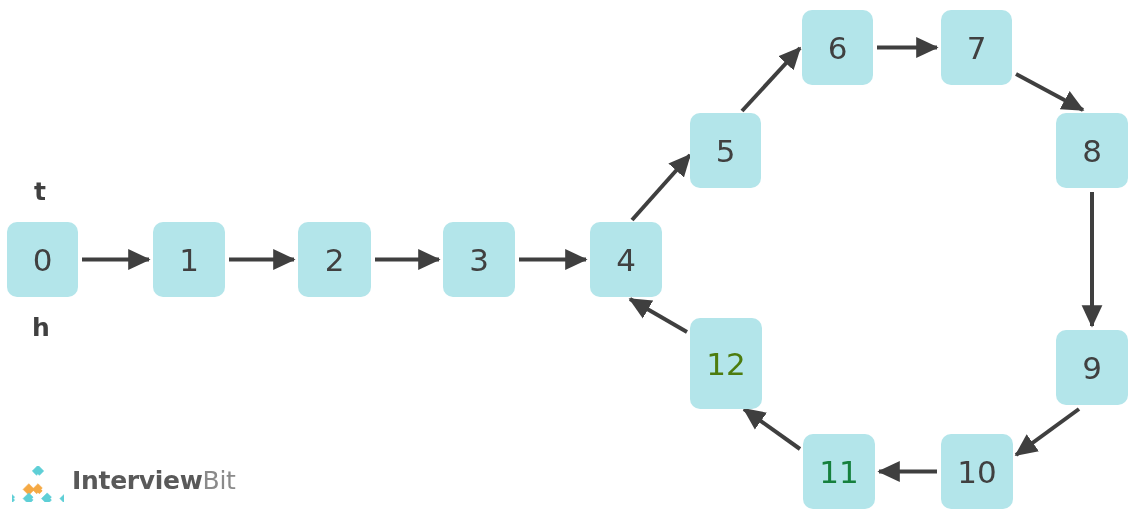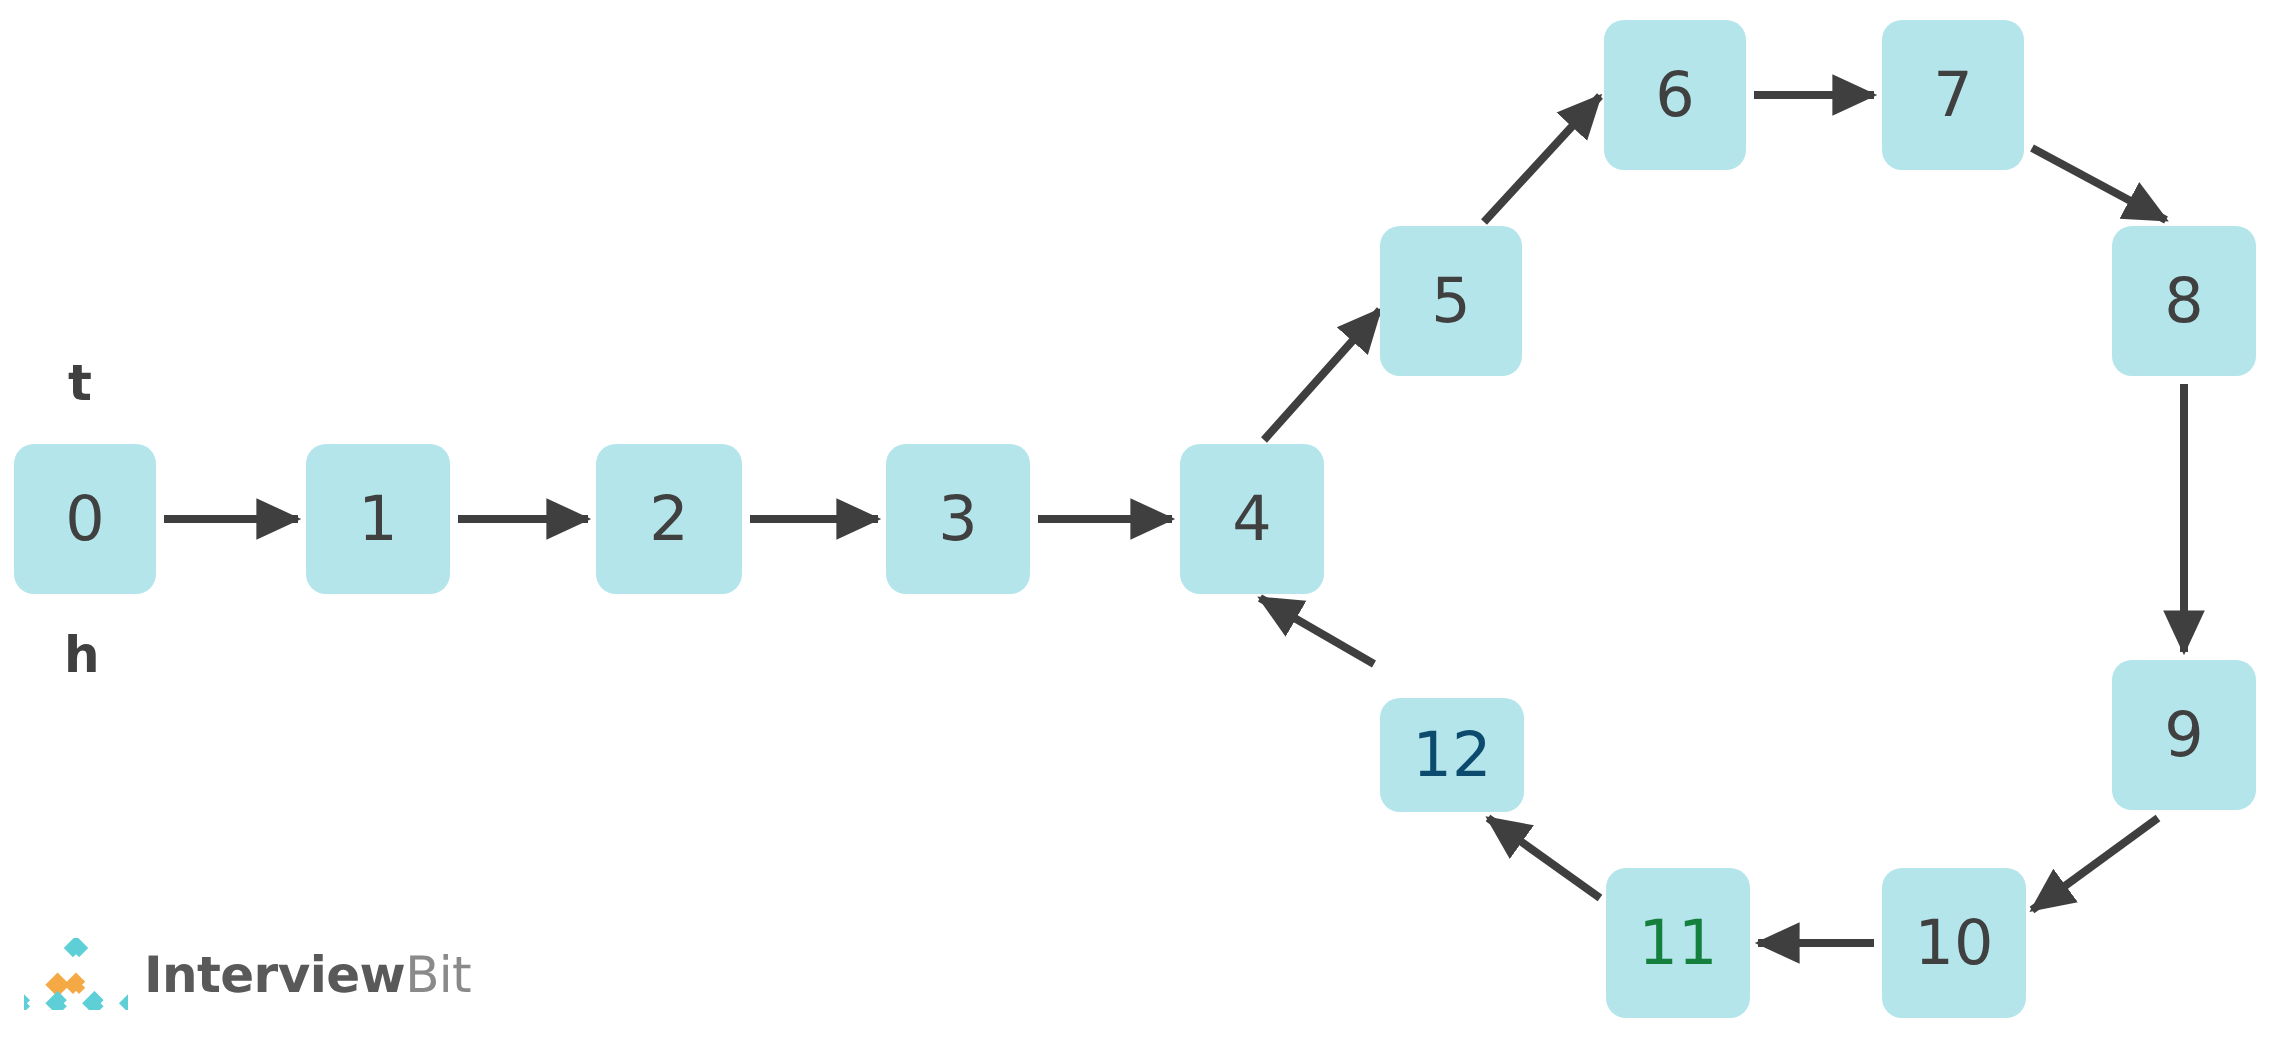--- a/index.html
+++ b/index.html
@@ -49,21 +49,21 @@
     height: 519px;
     z-index: 1;
   }
   #logo {
     position: absolute;
     left: 12px;
     top: 466px;
     width: 200px;
     height: 42px;
     display: flex;
-    align-items: center;
+    align-items: flex-start;
     z-index: 4;
   }
   #logo-mark {
     width: 52px;
     height: 36px;
     position: relative;
     flex: 0 0 auto;
   }
   #logo-text {
     margin-left: 8px;
@@ -108,21 +108,21 @@
       <div class="node" style="left: 298px; top: 222px; width: 73px; height: 75px; background: rgb(179, 229, 234); color: rgb(64, 64, 64);">2</div>
       <div class="node" style="left: 443px; top: 222px; width: 72px; height: 75px; background: rgb(179, 229, 234); color: rgb(64, 64, 64);">3</div>
       <div class="node" style="left: 590px; top: 222px; width: 72px; height: 75px; background: rgb(179, 229, 234); color: rgb(64, 64, 64);">4</div>
       <div class="node" style="left: 690px; top: 113px; width: 71px; height: 75px; background: rgb(179, 229, 234); color: rgb(64, 64, 64);">5</div>
       <div class="node" style="left: 802px; top: 10px; width: 71px; height: 75px; background: rgb(179, 229, 234); color: rgb(64, 64, 64);">6</div>
       <div class="node" style="left: 941px; top: 10px; width: 71px; height: 75px; background: rgb(179, 229, 234); color: rgb(64, 64, 64);">7</div>
       <div class="node" style="left: 1056px; top: 113px; width: 72px; height: 75px; background: rgb(179, 229, 234); color: rgb(64, 64, 64);">8</div>
       <div class="node" style="left: 1056px; top: 330px; width: 72px; height: 75px; background: rgb(179, 229, 234); color: rgb(64, 64, 64);">9</div>
       <div class="node" style="left: 941px; top: 434px; width: 72px; height: 75px; background: rgb(179, 229, 234); color: rgb(64, 64, 64);">10</div>
       <div class="node" style="left: 803px; top: 434px; width: 72px; height: 75px; background: rgb(179, 229, 234); color: #15803d;">11</div>
-      <div class="node" style="left: 690px; top: 349px; width: 72px; height: 57px; background: rgb(179, 229, 234); color: #0c4a6e;">12</div>
+      <div class="node" style="left: 690px; top: 318px; width: 72px; height: 91px; background: rgb(179, 229, 234); color: #4d7c0f;">12</div>
     </div>
   <div id="pointers-layer">
       <div class="ptr-label" style="left: 34px; top: 177px;">t</div>
       <div class="ptr-label" style="left: 32px; top: 313px;">h</div>
     </div>
 
   <div id="logo">
     <div id="logo-mark"><svg width="52" height="36" viewBox="0 0 52 36">
           <polygon points="26,-0.7039999999999997 31.704,5 26,10.704 20.296,5" fill="#5ecfd6" stroke="#5ecfd6" stroke-width="0.6"></polygon>
           <polygon points="16.8,8.495999999999999 22.504,14.2 16.8,19.904 11.096,14.2" fill="#ffffff" stroke="#ffffff" stroke-width="0.6"></polygon>

